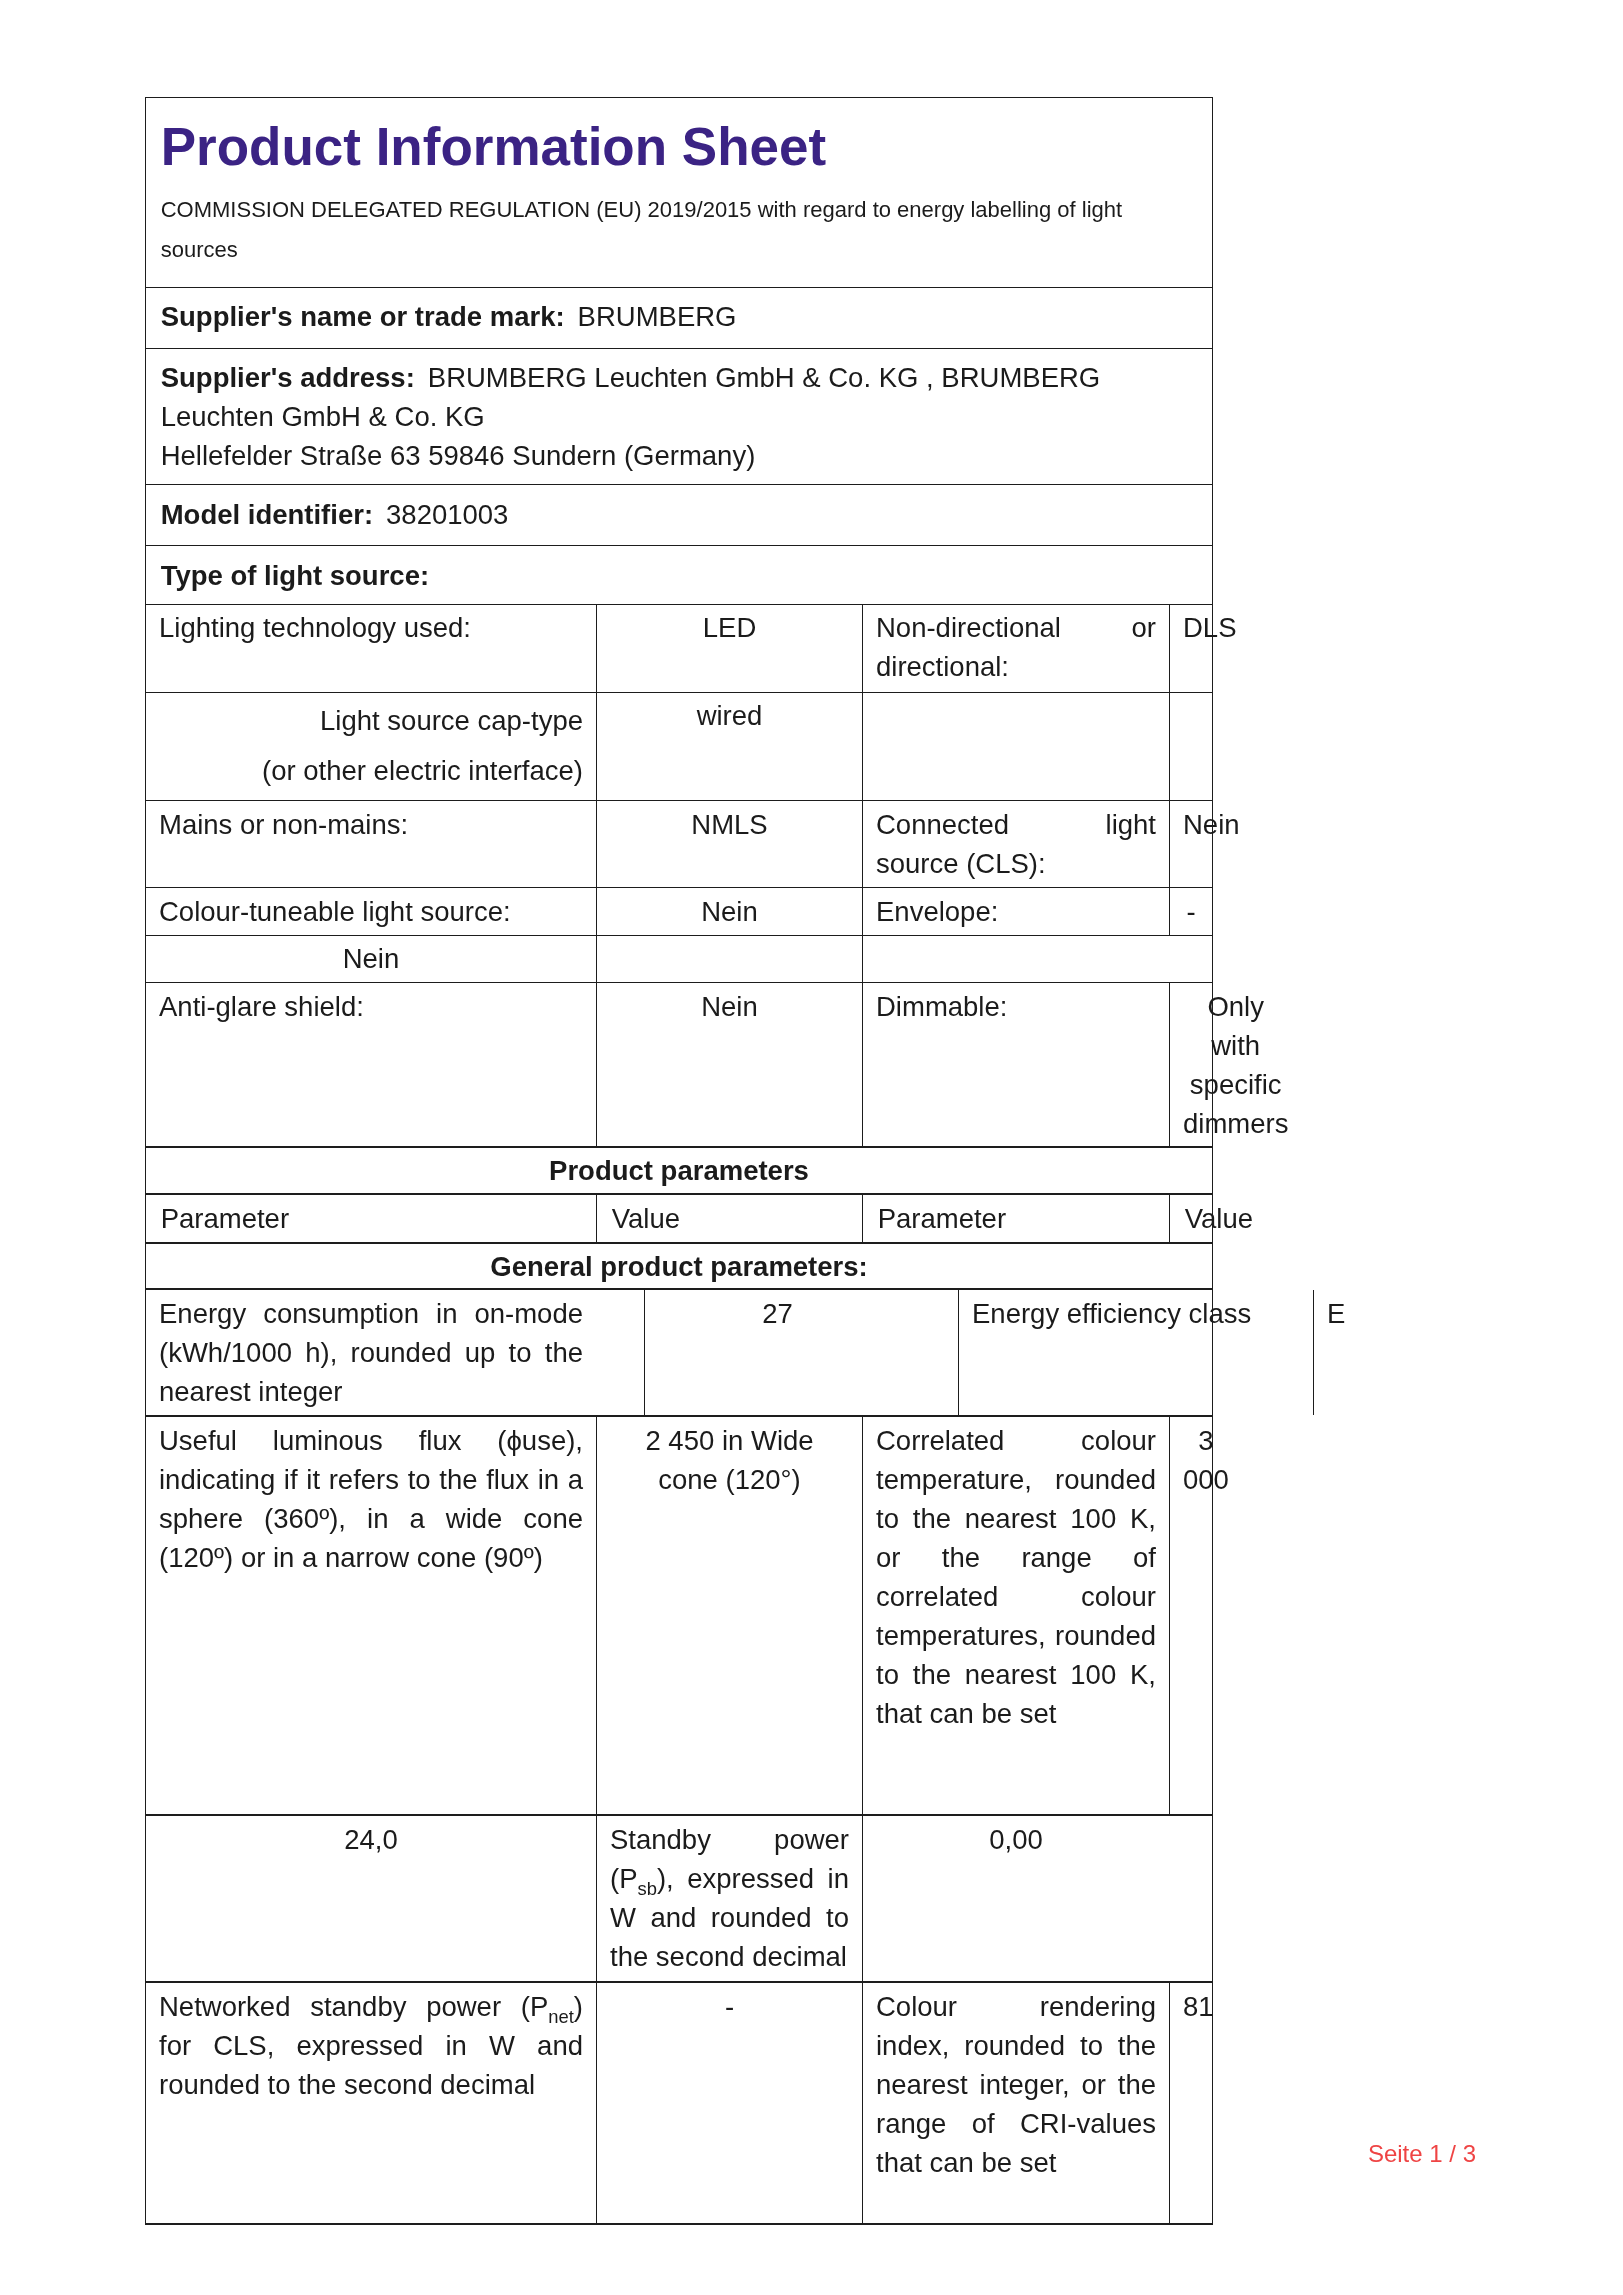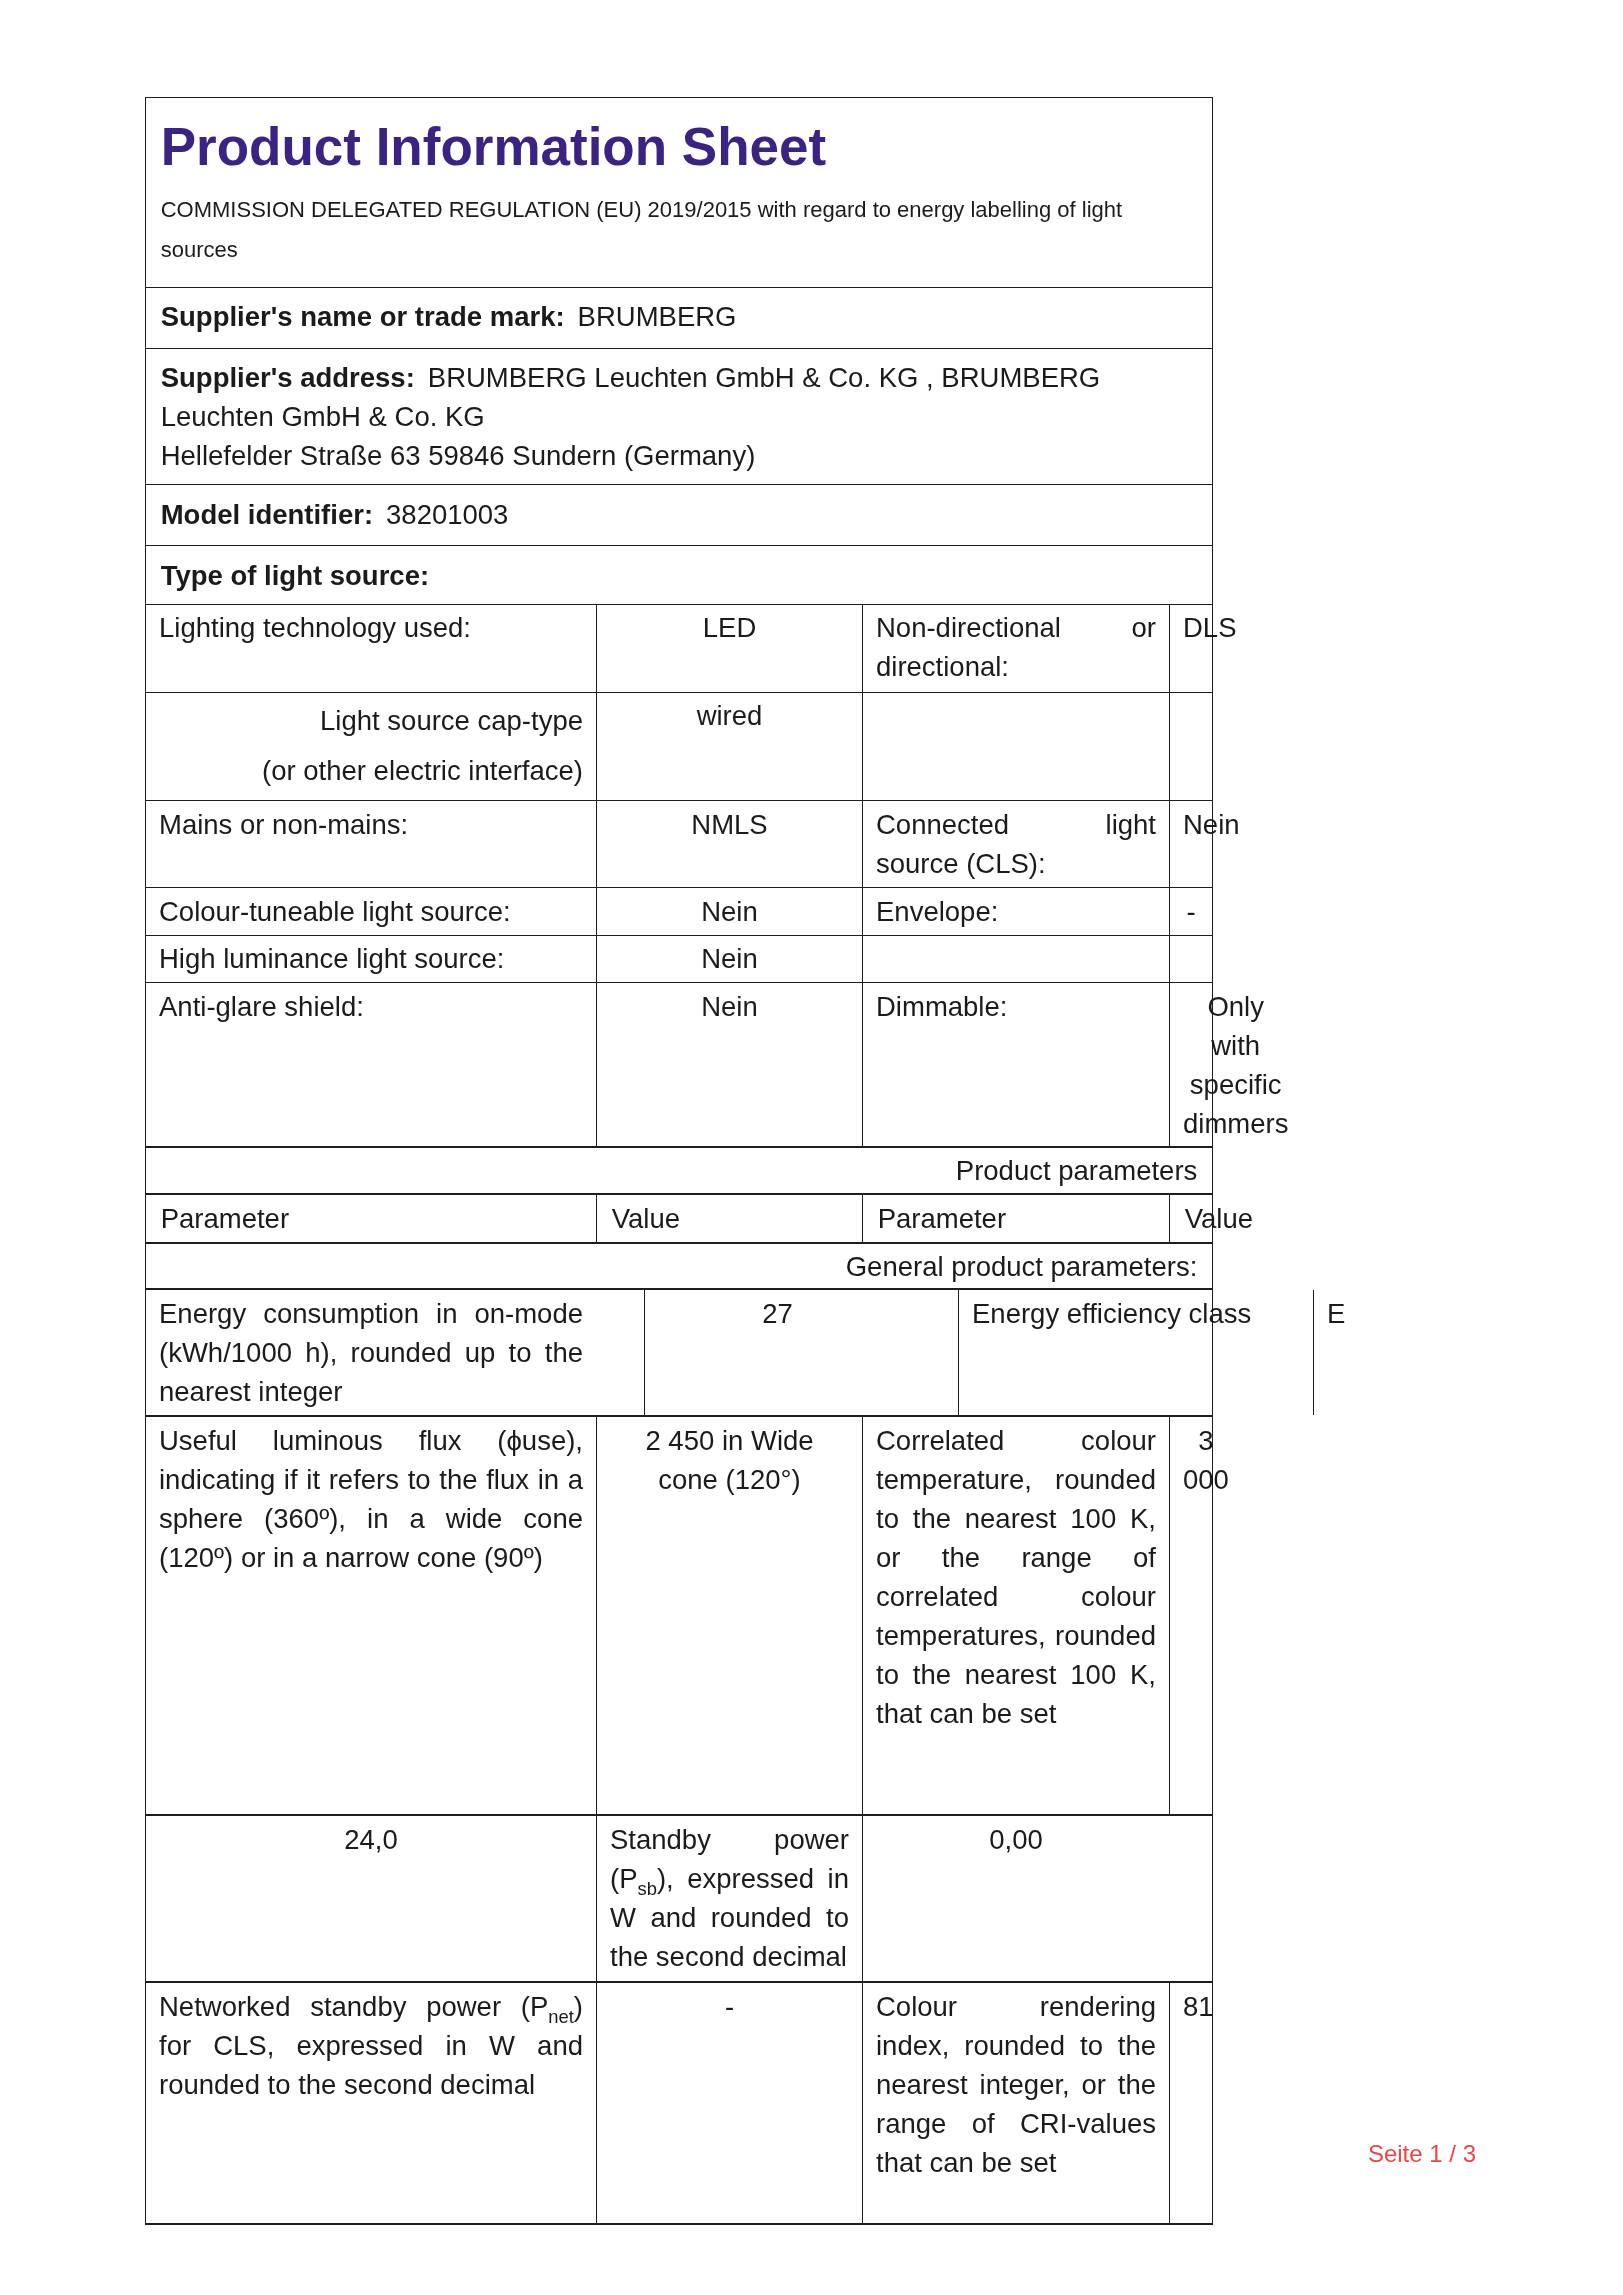--- a/index.html
+++ b/index.html
@@ -61,22 +61,22 @@
   .mh46  { min-height: 42px; }
   .mh50  { min-height: 46px; }
   .mh93  { min-height: 85px; }
   .mh137 { min-height: 126px; gap: 48px; }
   .mh435 { min-height: 399px; }
   .mh182 { min-height: 167px; }
   .mh263 { min-height: 242px; }
 
   
   .sect-head {
-    text-align: right;
-    font-weight: normal;
+    text-align: center;
+    font-weight: bold;
     padding: 2.8px 14.7px;
     line-height: 39px;
     min-height: 45px;
   }
   .cols-head { min-height: 49px; }
   .cols-head .c { padding: 3.7px 14.7px; }
 
   sub { font-size: 18.4px; line-height: 0; }
 
   .page-num {
@@ -138,21 +138,20 @@
   </div>
 
   <div class="row grid mh46">
     <div class="c p"><span>Colour-tuneable light source:</span></div>
     <div class="c v">Nein</div>
     <div class="c p"><span>Envelope:</span></div>
     <div class="c v">-</div>
   </div>
 
   <div class="row grid mh50">
-    <div class="c p"><span>High luminance light source:</span></div>
     <div class="c v">Nein</div>
     <div class="c p"><span></span></div>
     <div class="c v"></div>
   </div>
 
   <div class="row grid mh93">
     <div class="c p"><span>Anti-glare shield:</span></div>
     <div class="c v">Nein</div>
     <div class="c p"><span>Dimmable:</span></div>
     <div class="c v">Only with

